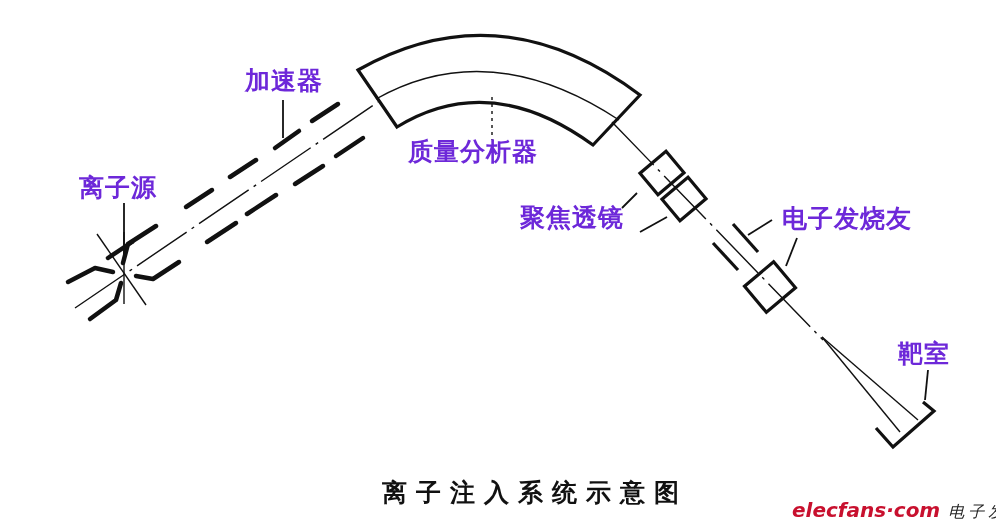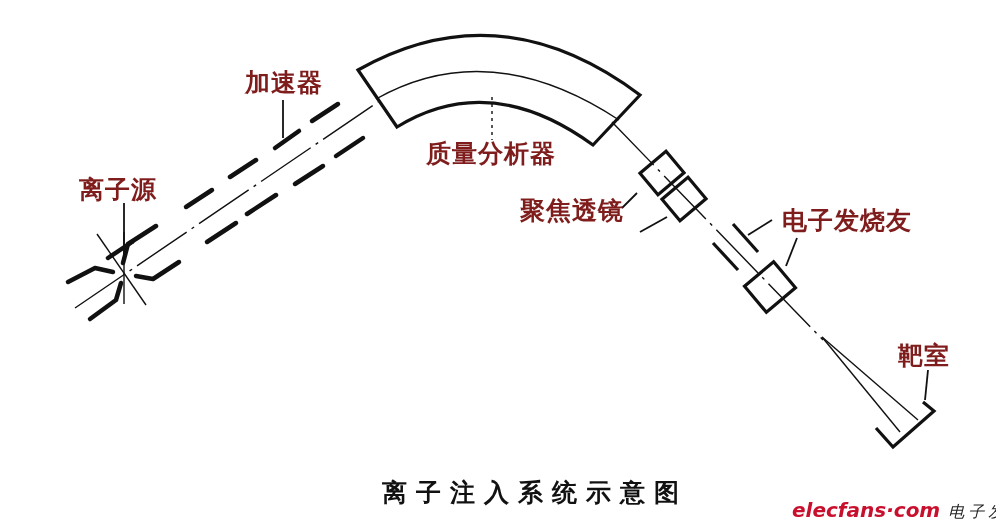--- a/index.html
+++ b/index.html
@@ -3,21 +3,21 @@
   <meta charset="utf-8">
   <style>
     html, body { margin: 0; padding: 0; background: #ffffff; }
     body { width: 996px; height: 531px; position: relative; overflow: hidden; font-family: "DejaVu Sans", sans-serif; }
     #diagram { position: absolute; left: 0; top: 0; width: 996px; height: 531px; }
     .thick { stroke: #111; stroke-width: 4.5; fill: none; stroke-linecap: round; stroke-linejoin: round; }
     .med { stroke: #111; stroke-width: 3.2; fill: none; stroke-linecap: butt; stroke-linejoin: miter; }
     .thin { stroke: #111; stroke-width: 1.4; fill: none; }
     .beam { stroke: #111; stroke-width: 1.4; fill: none; stroke-dasharray: 60 6 3 6; }
     .leader { stroke: #111; stroke-width: 1.8; fill: none; }
-    .lbl { position: absolute; font-family: Liberation Sans, sans-serif; font-weight: bold; color: #7f1d1d; white-space: nowrap; line-height: 1; }
+    .lbl { position: absolute; font-family: Liberation Mono, monospace; font-weight: bold; color: #6d28d9; white-space: nowrap; line-height: 1; }
     .lbl-md { font-size: 25px; letter-spacing: 1px; }
     .caption { position: absolute; left: 382px; top: 476px; font-family: "DejaVu Serif", serif; font-weight: bold; font-size: 25px; letter-spacing: 9px; color: #111; white-space: nowrap; }
     .watermark { position: absolute; left: 792px; top: 500px; font-family: "DejaVu Sans", sans-serif; white-space: nowrap; line-height: 1; }
     .wm-brand { color: #c8102e; font-size: 20px; font-weight: bold; font-style: italic; }
     .wm-cn { color: #222; font-size: 16px; margin-left: 8px; font-family: "DejaVu Serif", serif; font-style: italic; letter-spacing: 4px; }
   </style>
 </head>
 <body>
 
 <svg id="diagram" viewBox="0 0 996 531" xmlns="http://www.w3.org/2000/svg">
@@ -74,22 +74,22 @@
     <polyline class="med" points="876,428 893,447 934,411 923,402"></polyline>
     <line class="leader" x1="925" y1="400" x2="928" y2="370"></line>
   </g>
 
   <line class="leader" x1="124" y1="203" x2="124" y2="262"></line>
   <line class="leader" x1="283" y1="100" x2="283" y2="138"></line>
 </svg>
 
 <div class="lbl lbl-md" style="left:79px; top:177px;">离子源</div>
 <div class="lbl lbl-md" style="left:245px; top:70px;">加速器</div>
-<div class="lbl lbl-md" style="left:426px; top:141px;">质量分析器</div>
-<div class="lbl lbl-md" style="left:520px; top:198px;">聚焦透镜</div>
+<div class="lbl lbl-md" style="left:408px; top:141px;">质量分析器</div>
+<div class="lbl lbl-md" style="left:520px; top:207px;">聚焦透镜</div>
 <div class="lbl lbl-md" style="left:782px; top:208px;">电子发烧友</div>
 <div class="lbl lbl-md" style="left:898px; top:343px;">靶室</div>
 
 <div class="caption">离子注入系统示意图</div>
 
 <div class="watermark">
   <span class="wm-brand">elecfans·com</span><span class="wm-cn">电子发烧友</span>
 </div>
 
 </body></html>

